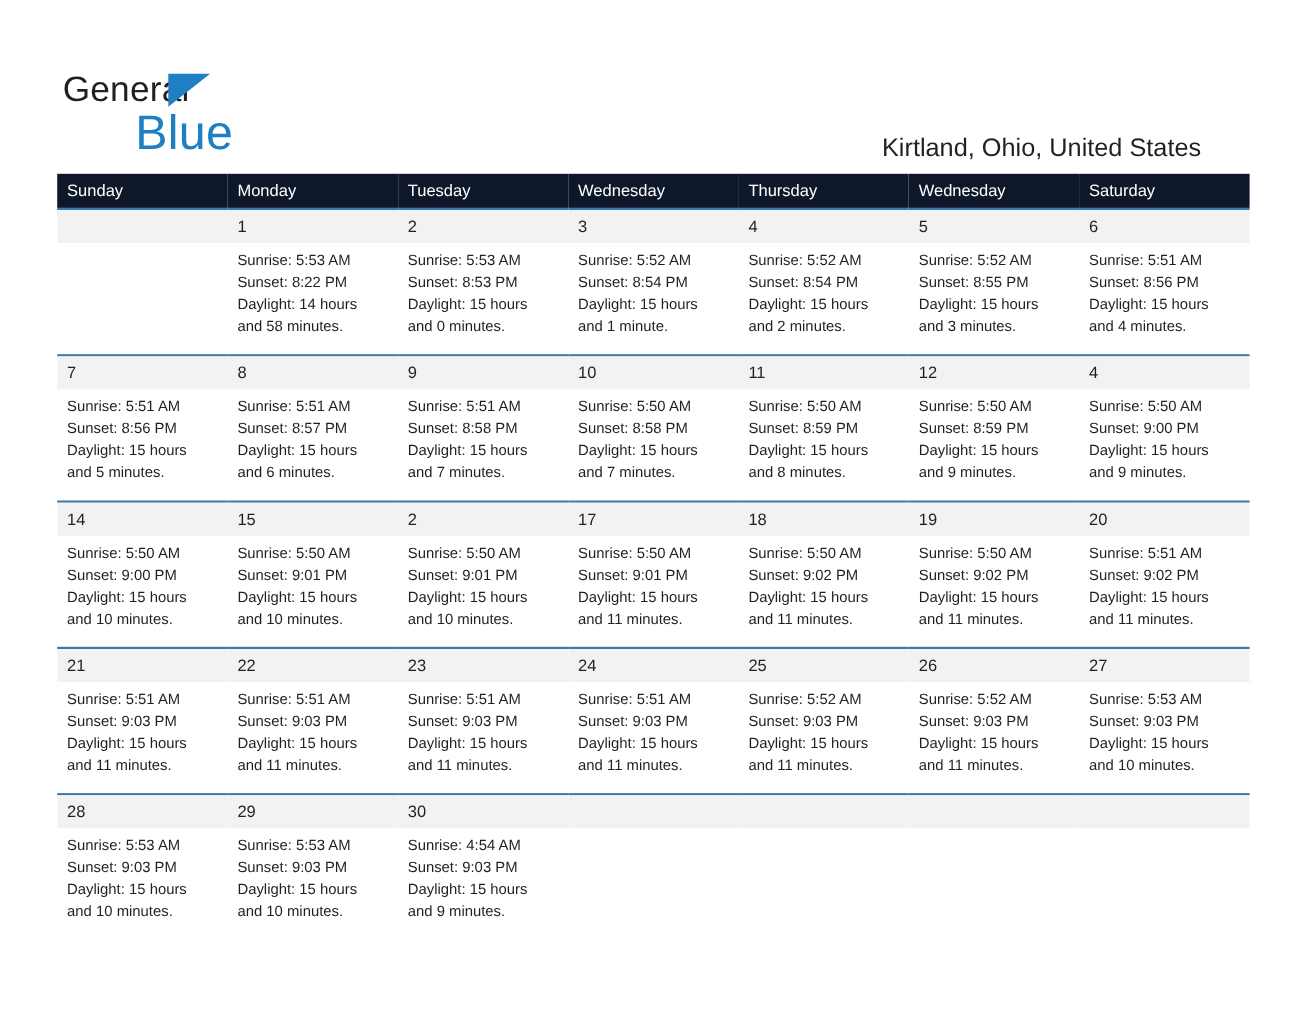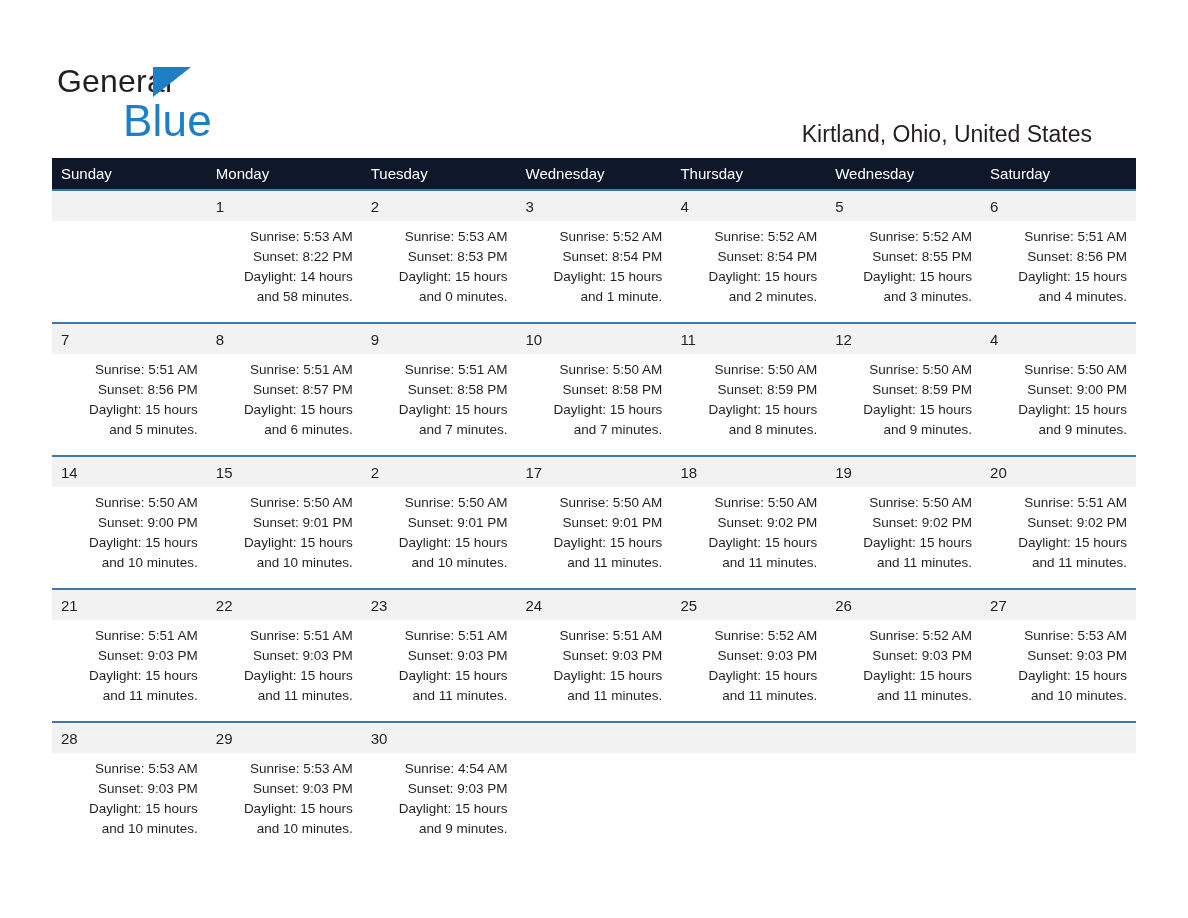--- a/index.html
+++ b/index.html
@@ -108,21 +108,20 @@
     height: 16px;
   }
   .daynum.blank {
     color: transparent;
   }
   .info {
     font-size: 13.5px;
     line-height: 20px;
     color: #231f20;
     padding: 6px 9px 0 9px;
-    text-align: right;
   }
   .info div {
     white-space: nowrap;
   }
 </style>
 </head>
 <body>
 
 <div class="page">
 

